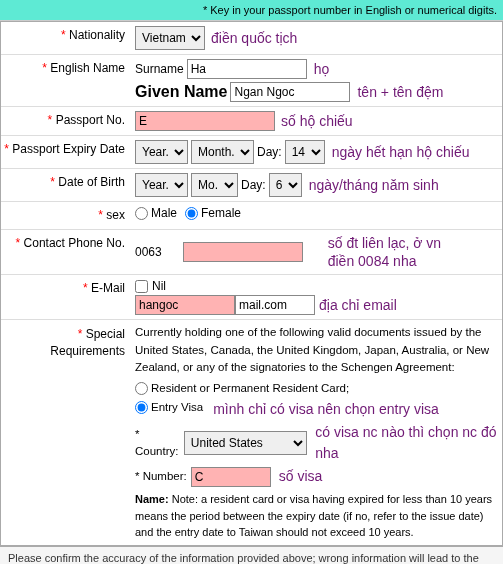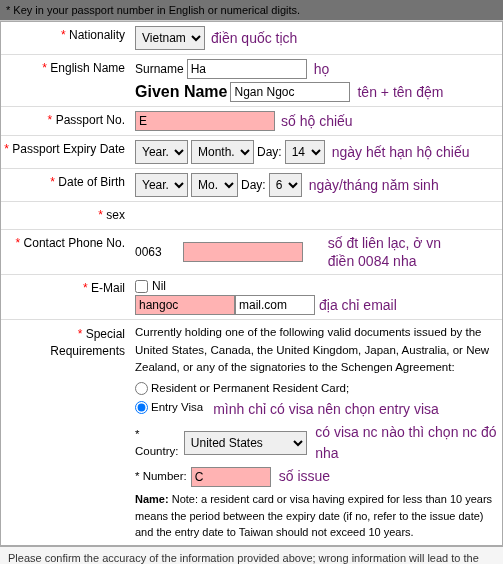--- a/index.html
+++ b/index.html
@@ -3,24 +3,25 @@
   <meta charset="utf-8">
   <style>
     * { box-sizing: border-box; margin: 0; padding: 0; }
     body {
       font-family: Arial, sans-serif;
       font-size: 12px;
       background: #fff;
       width: 503px;
     }
     .top-note {
-      background: #737373;
+      background: #5eead4;
       padding: 4px 6px;
       font-size: 11px;
       border-bottom: 1px solid #ccc;
+      text-align: right;
     }
     .form-container {
       border: 1px solid #aaa;
       margin: 0;
     }
     .form-row {
       display: flex;
       align-items: flex-start;
       border-bottom: 1px solid #ddd;
       min-height: 28px;
@@ -284,20 +285,32 @@
         </select>
         <span class="annotation">ngày/tháng năm sinh</span>
       </div>
     </div>
   </div>
 
   <div class="form-row">
     <div class="label-col">
       <span class="required">*</span> <span>sex</span>
     </div>
+    <div class="field-col">
+      <div class="sex-row">
+        <label>
+          <input type="radio" name="sex" style="">
+          <span>Male</span>
+        </label>
+        <label>
+          <input type="radio" name="sex" checked="" style="">
+          <span>Female</span>
+        </label>
+      </div>
+    </div>
   </div>
 
   <div class="form-row">
     <div class="label-col">
       <span class="required">*</span> <span>Contact Phone No.</span>
     </div>
     <div class="field-col">
       <div class="phone-row">
         <span style="font-size:12px;">0063</span>
         <input type="text" value="" class="highlighted" style="width: 120px;">
@@ -351,21 +364,21 @@
         <div class="country-row">
           <span>* Country:</span>
           <select style="width:140px;">
             <option>United States</option>
           </select>
           <span class="annotation">có visa nc nào thì chọn nc đó nha</span>
         </div>
         <div class="number-row">
           <span>* Number:</span>
           <input type="text" value="C" class="highlighted" style="width: 80px;">
-          <span class="annotation">số issue</span>
+          <span class="annotation">số visa</span>
         </div>
         <div class="note-text">
           <b>Name:</b> <span>Note: a resident card or visa having expired for less than 10 years means the period between the expiry date (if no, refer to the issue date) and the entry date to Taiwan should not exceed 10 years.</span>
         </div>
       </div>
     </div>
   </div>
 
 </div>
 

